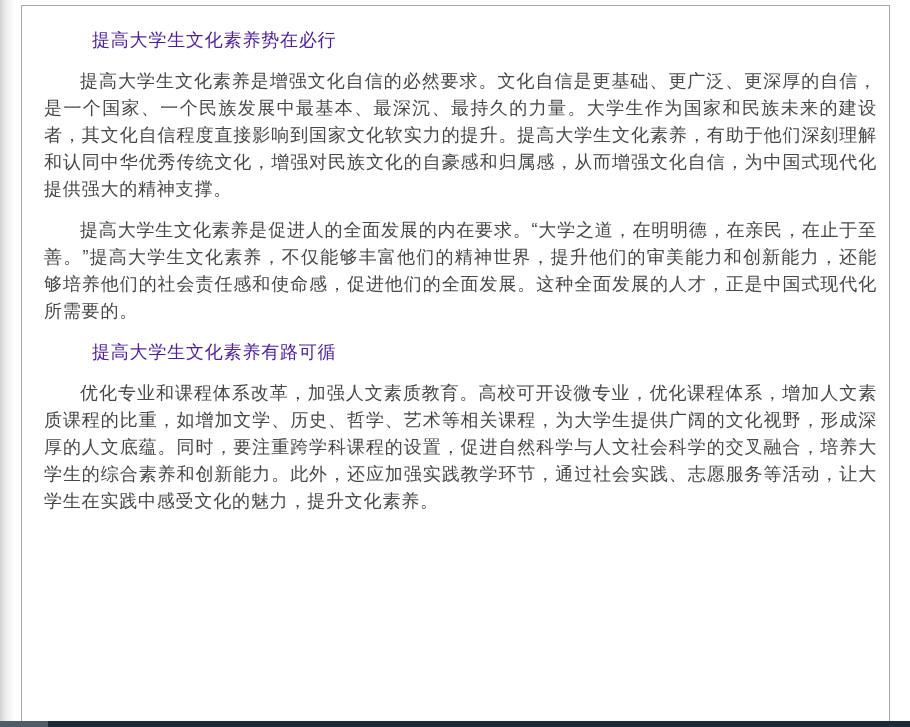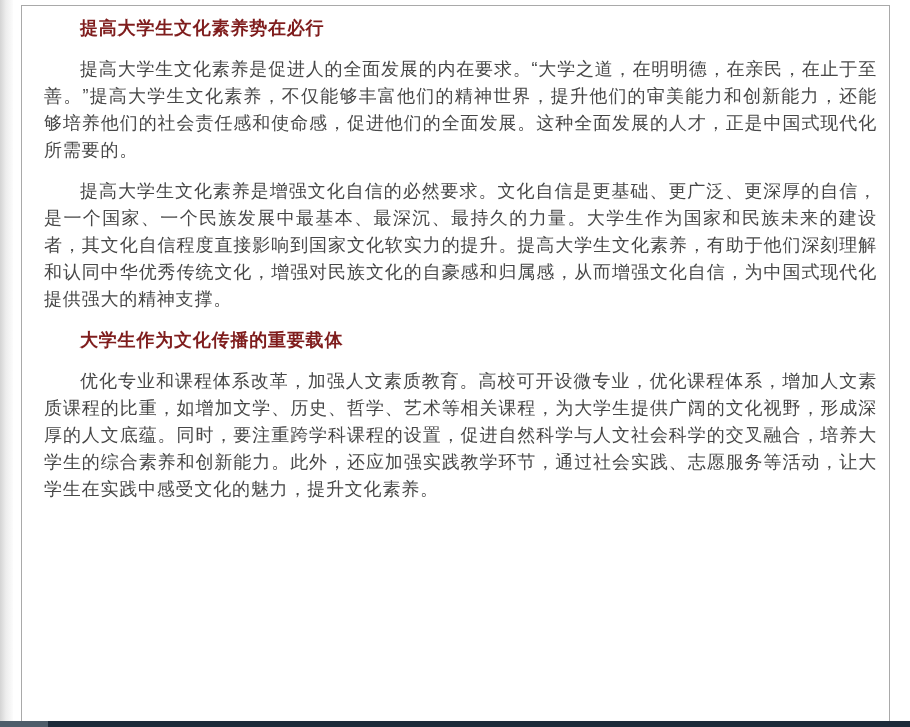--- a/index.html
+++ b/index.html
@@ -19,24 +19,24 @@
     position: absolute; left: 21px; top: 5px;
     width: 869px; height: 722px;
     box-sizing: border-box;
     background: #ffffff;
     border: 1px solid #a9a9a9;
     border-bottom: none;
     padding: 9px 12px 0 22px;
     overflow: hidden;
   }
   .doc-heading {
-    margin: 0;
+    margin: 12px;
     font-size: 18px;
-    font-weight: bold;
-    color: #7f1d1d;
+    font-weight: normal;
+    color: #4c1d95;
     line-height: 27px;
     text-indent: 2em;
     letter-spacing: 0.8px;
   }
   .doc-heading.second { margin-top: 14px; }
   .doc-paragraph {
     margin: 14px 0;
     font-size: 18px;
     color: #474747;
     line-height: 27px;
@@ -56,26 +56,26 @@
   }
 </style>
 </head>
 <body>
 
 <div class="left-gutter-shadow"></div>
 
 <div class="document-page">
   <h2 class="doc-heading">提高大学生文化素养势在必行</h2>
 
+  <p class="doc-paragraph">提高大学生文化素养是增强文化自信的必然要求。文化自信是更基础、更广泛、更深厚的自信，是一个国家、一个民族发展中最基本、最深沉、最持久的力量。大学生作为国家和民族未来的建设者，其文化自信程度直接影响到国家文化软实力的提升。提高大学生文化素养，有助于他们深刻理解和认同中华优秀传统文化，增强对民族文化的自豪感和归属感，从而增强文化自信，为中国式现代化提供强大的精神支撑。</p>
+
   <p class="doc-paragraph">提高大学生文化素养是促进人的全面发展的内在要求。“大学之道，在明明德，在亲民，在止于至善。”提高大学生文化素养，不仅能够丰富他们的精神世界，提升他们的审美能力和创新能力，还能够培养他们的社会责任感和使命感，促进他们的全面发展。这种全面发展的人才，正是中国式现代化所需要的。</p>
 
-  <p class="doc-paragraph">提高大学生文化素养是增强文化自信的必然要求。文化自信是更基础、更广泛、更深厚的自信，是一个国家、一个民族发展中最基本、最深沉、最持久的力量。大学生作为国家和民族未来的建设者，其文化自信程度直接影响到国家文化软实力的提升。提高大学生文化素养，有助于他们深刻理解和认同中华优秀传统文化，增强对民族文化的自豪感和归属感，从而增强文化自信，为中国式现代化提供强大的精神支撑。</p>
 
-
-  <h2 class="doc-heading second">大学生作为文化传播的重要载体</h2>
+  <h2 class="doc-heading second">提高大学生文化素养有路可循</h2>
 
 
   <p class="doc-paragraph">优化专业和课程体系改革，加强人文素质教育。高校可开设微专业，优化课程体系，增加人文素质课程的比重，如增加文学、历史、哲学、艺术等相关课程，为大学生提供广阔的文化视野，形成深厚的人文底蕴。同时，要注重跨学科课程的设置，促进自然科学与人文社会科学的交叉融合，培养大学生的综合素养和创新能力。此外，还应加强实践教学环节，通过社会实践、志愿服务等活动，让大学生在实践中感受文化的魅力，提升文化素养。</p>
 </div>
 
 <div class="hscrollbar-track">
   <div class="hscrollbar-thumb"></div>
 </div>
 
 </body></html>

